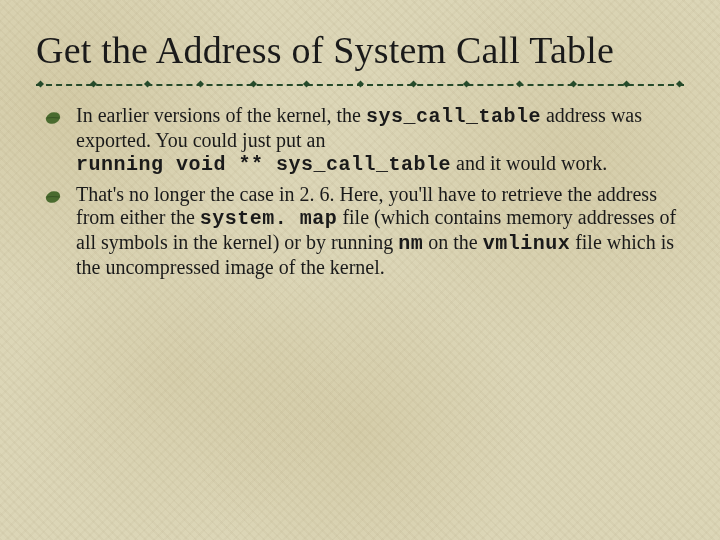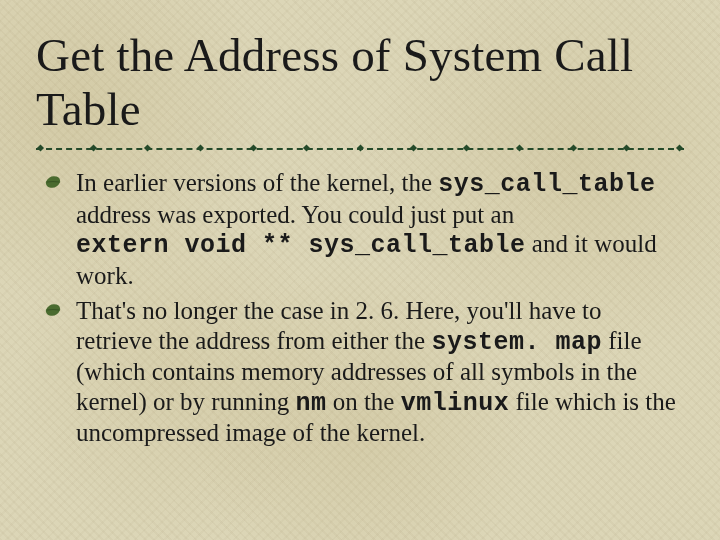--- a/index.html
+++ b/index.html
@@ -17,21 +17,21 @@
       radial-gradient(circle at 80% 30%, rgba(170,150,90,0.15) 0, transparent 30%),
       radial-gradient(circle at 50% 80%, rgba(170,150,90,0.15) 0, transparent 30%),
       radial-gradient(circle at 25% 70%, rgba(170,150,90,0.12) 0, transparent 25%),
       repeating-linear-gradient(45deg, rgba(120,100,60,0.05) 0 2px, transparent 2px 6px),
       repeating-linear-gradient(-45deg, rgba(120,100,60,0.04) 0 2px, transparent 2px 7px);
     color: #1a1a1a;
     box-sizing: border-box;
     padding: 28px 36px 20px 36px;
   }
   h1.title {
-    font-size: 47px;
+    font-size: 38px;
     font-weight: normal;
     margin: 0 0 6px 0;
     letter-spacing: 0.2px;
   }
   .divider {
     height: 12px;
     position: relative;
     margin: 0 0 14px 0;
   }
   .divider::before {
@@ -53,21 +53,21 @@
     background: #254a2a;
     transform: rotate(45deg);
   }
   ul.bullets {
     list-style: none;
     margin: 0;
     padding: 0 4px 0 40px;
   }
   ul.bullets > li {
     position: relative;
-    font-size: 25px;
+    font-size: 20px;
     line-height: 1.18;
     margin: 0 0 6px 0;
   }
   ul.bullets > li .bullet-icon {
     position: absolute;
     left: -32px;
     top: 5px;
     width: 18px;
     height: 18px;
   }
@@ -103,21 +103,21 @@
 </div>
 
 <ul class="bullets">
   <li>
     <span class="bullet-icon">
       <svg viewBox="0 0 20 20">
           <path d="M2 10 Q6 2 14 4 Q18 5 18 10 Q14 18 6 16 Q2 15 2 10 Z" fill="#4a6b2f"></path>
           <path d="M3 10 Q10 9 17 10" stroke="#2f4a1f" stroke-width="0.8" fill="none"></path>
         </svg>
     </span>
-    <span class="content"><span>In earlier versions of the kernel, the </span><span class="mono">sys_call_table</span><span> address was exported. You could just put an</span><br><span class="mono">extern void ** sys_call_table</span><span> and it would work.</span></span>
+    <span class="content"><span>In earlier versions of the kernel, the </span><span class="mono">sys_call_table</span><span> address was exported. You could just put an</span><br><span class="mono">running void ** sys_call_table</span><span> and it would work.</span></span>
   </li>
   <li>
     <span class="bullet-icon">
       <svg viewBox="0 0 20 20">
           <path d="M2 10 Q6 2 14 4 Q18 5 18 10 Q14 18 6 16 Q2 15 2 10 Z" fill="#4a6b2f"></path>
           <path d="M3 10 Q10 9 17 10" stroke="#2f4a1f" stroke-width="0.8" fill="none"></path>
         </svg>
     </span>
     <span class="content"><span>That's no longer the case in </span><span class="bold">2. 6</span><span>. Here, you'll have to retrieve the address from either the </span><span class="mono">system. map</span><span> file (which contains memory addresses of all symbols in the kernel) or by running </span><span class="mono">nm</span><span> on the </span><span class="mono">vmlinux</span><span> file which is the uncompressed image of the kernel.</span></span>
   </li>

